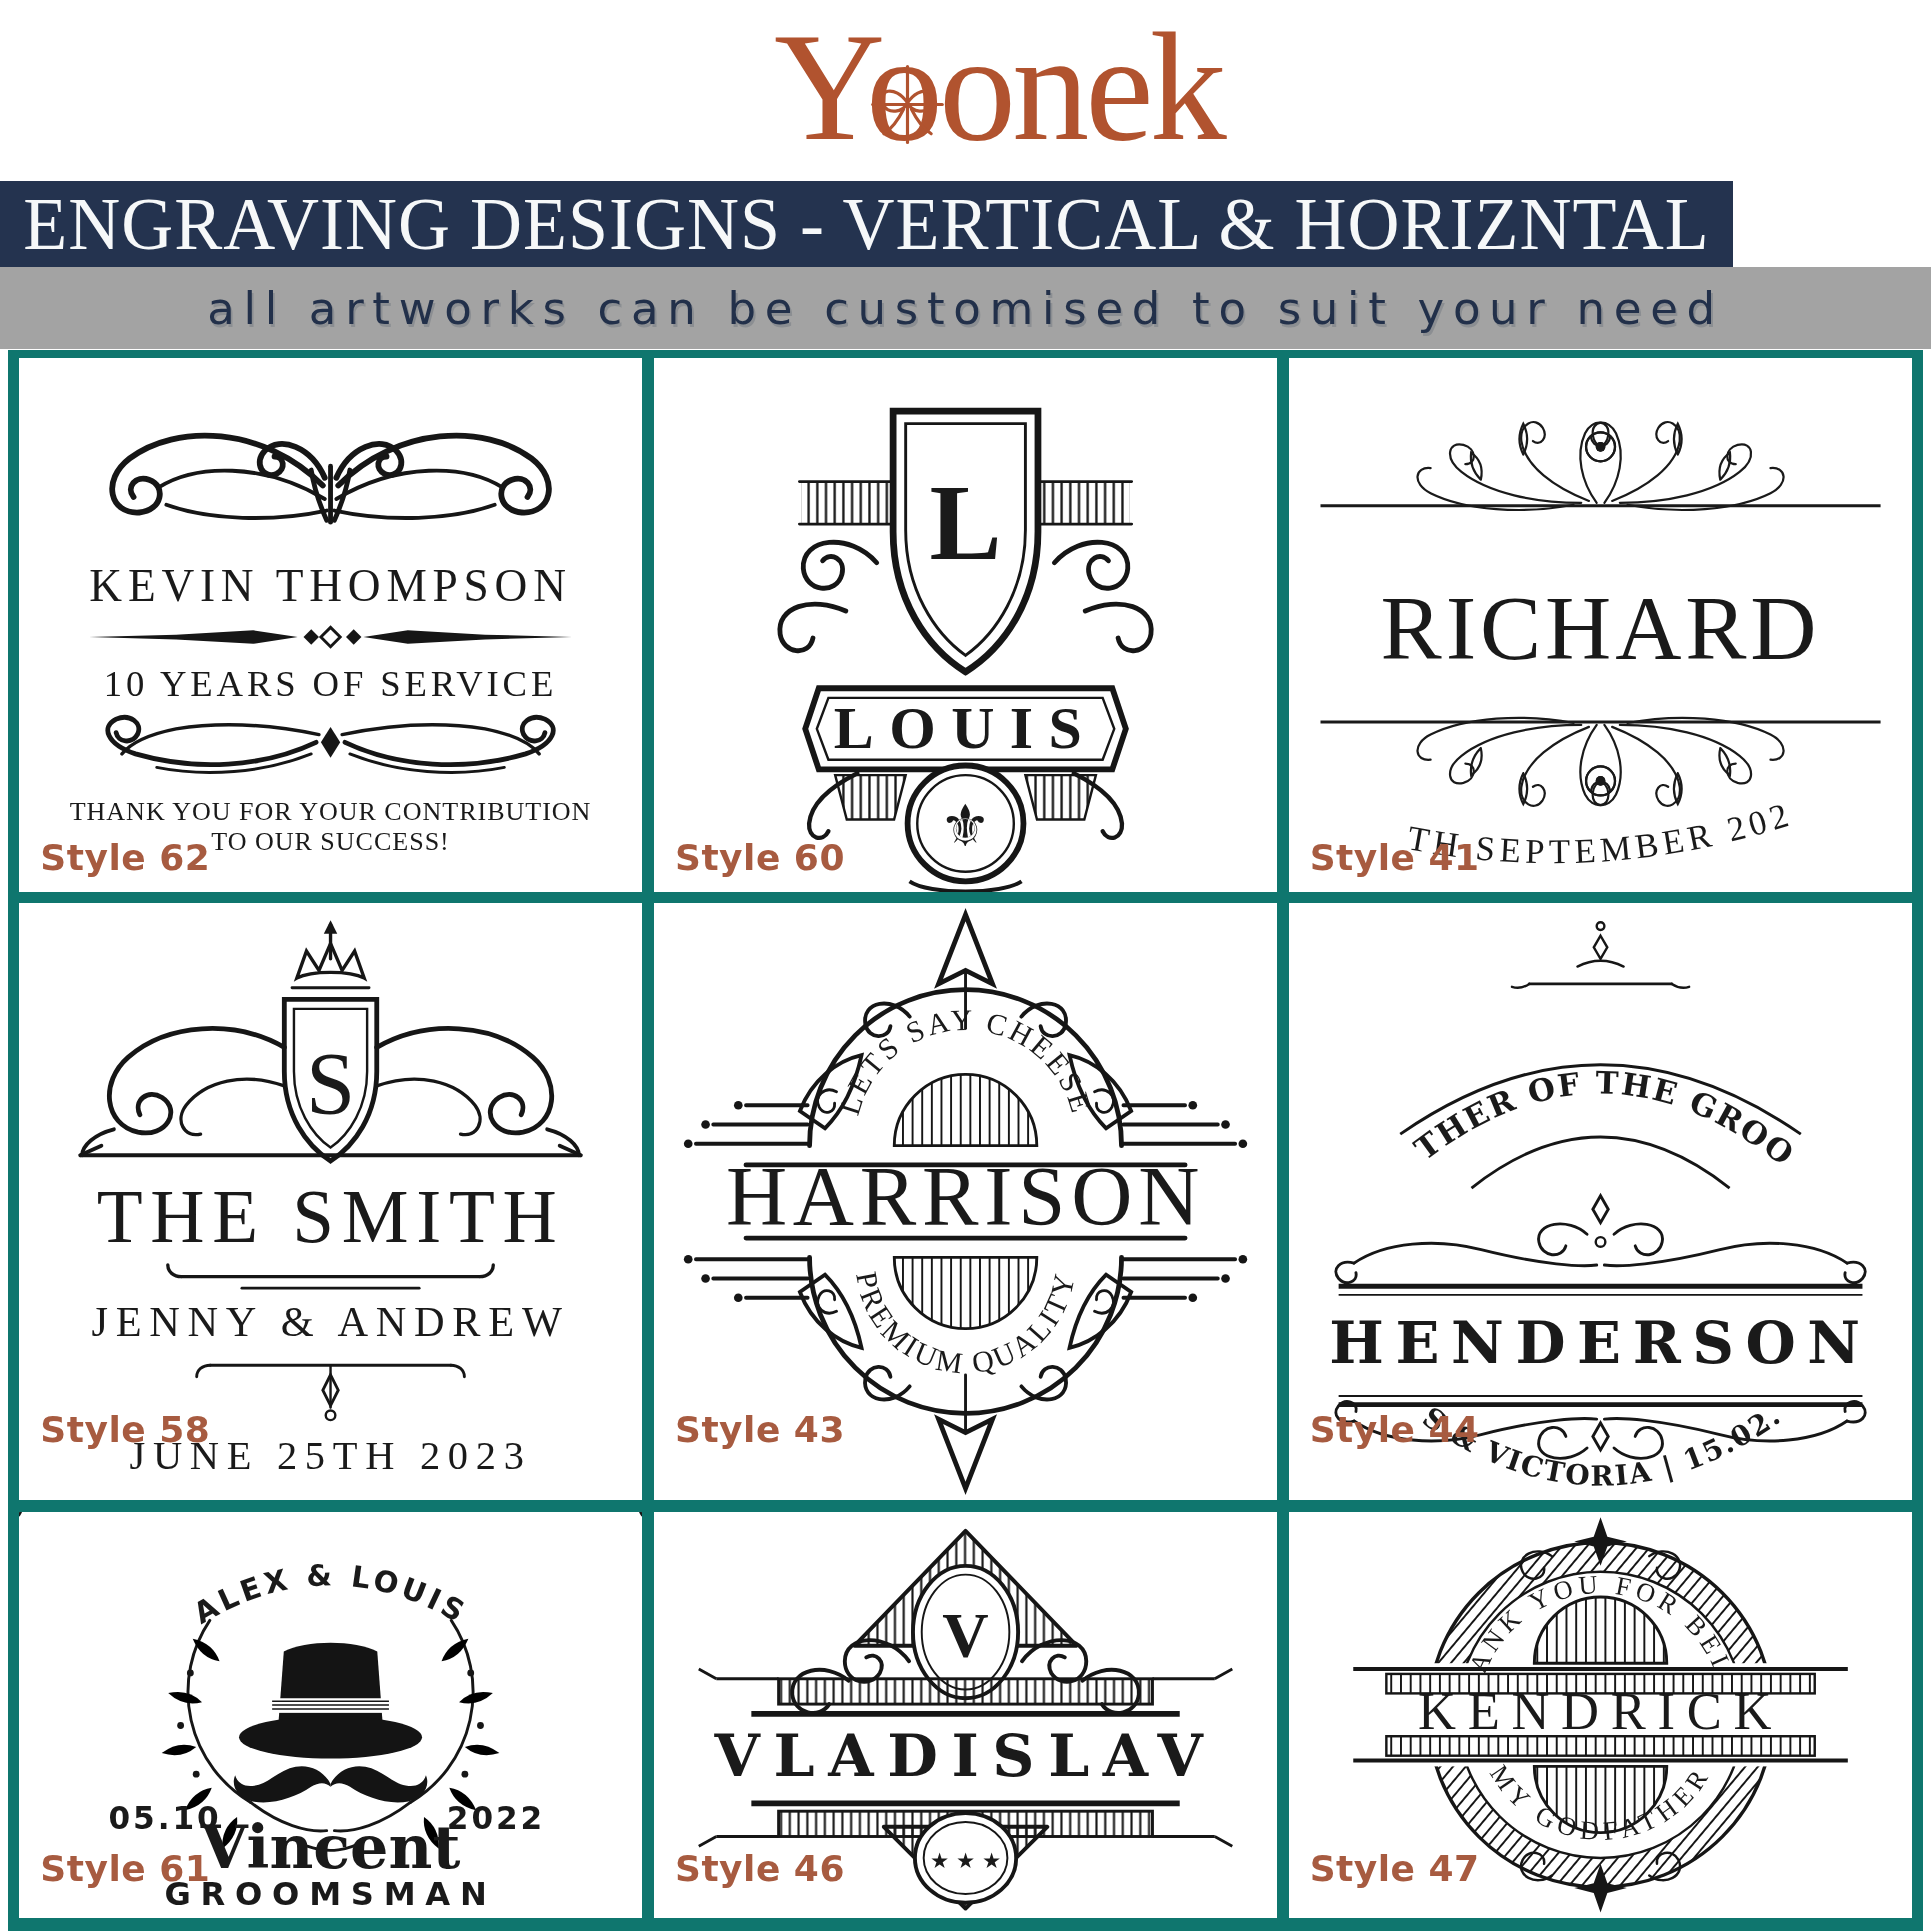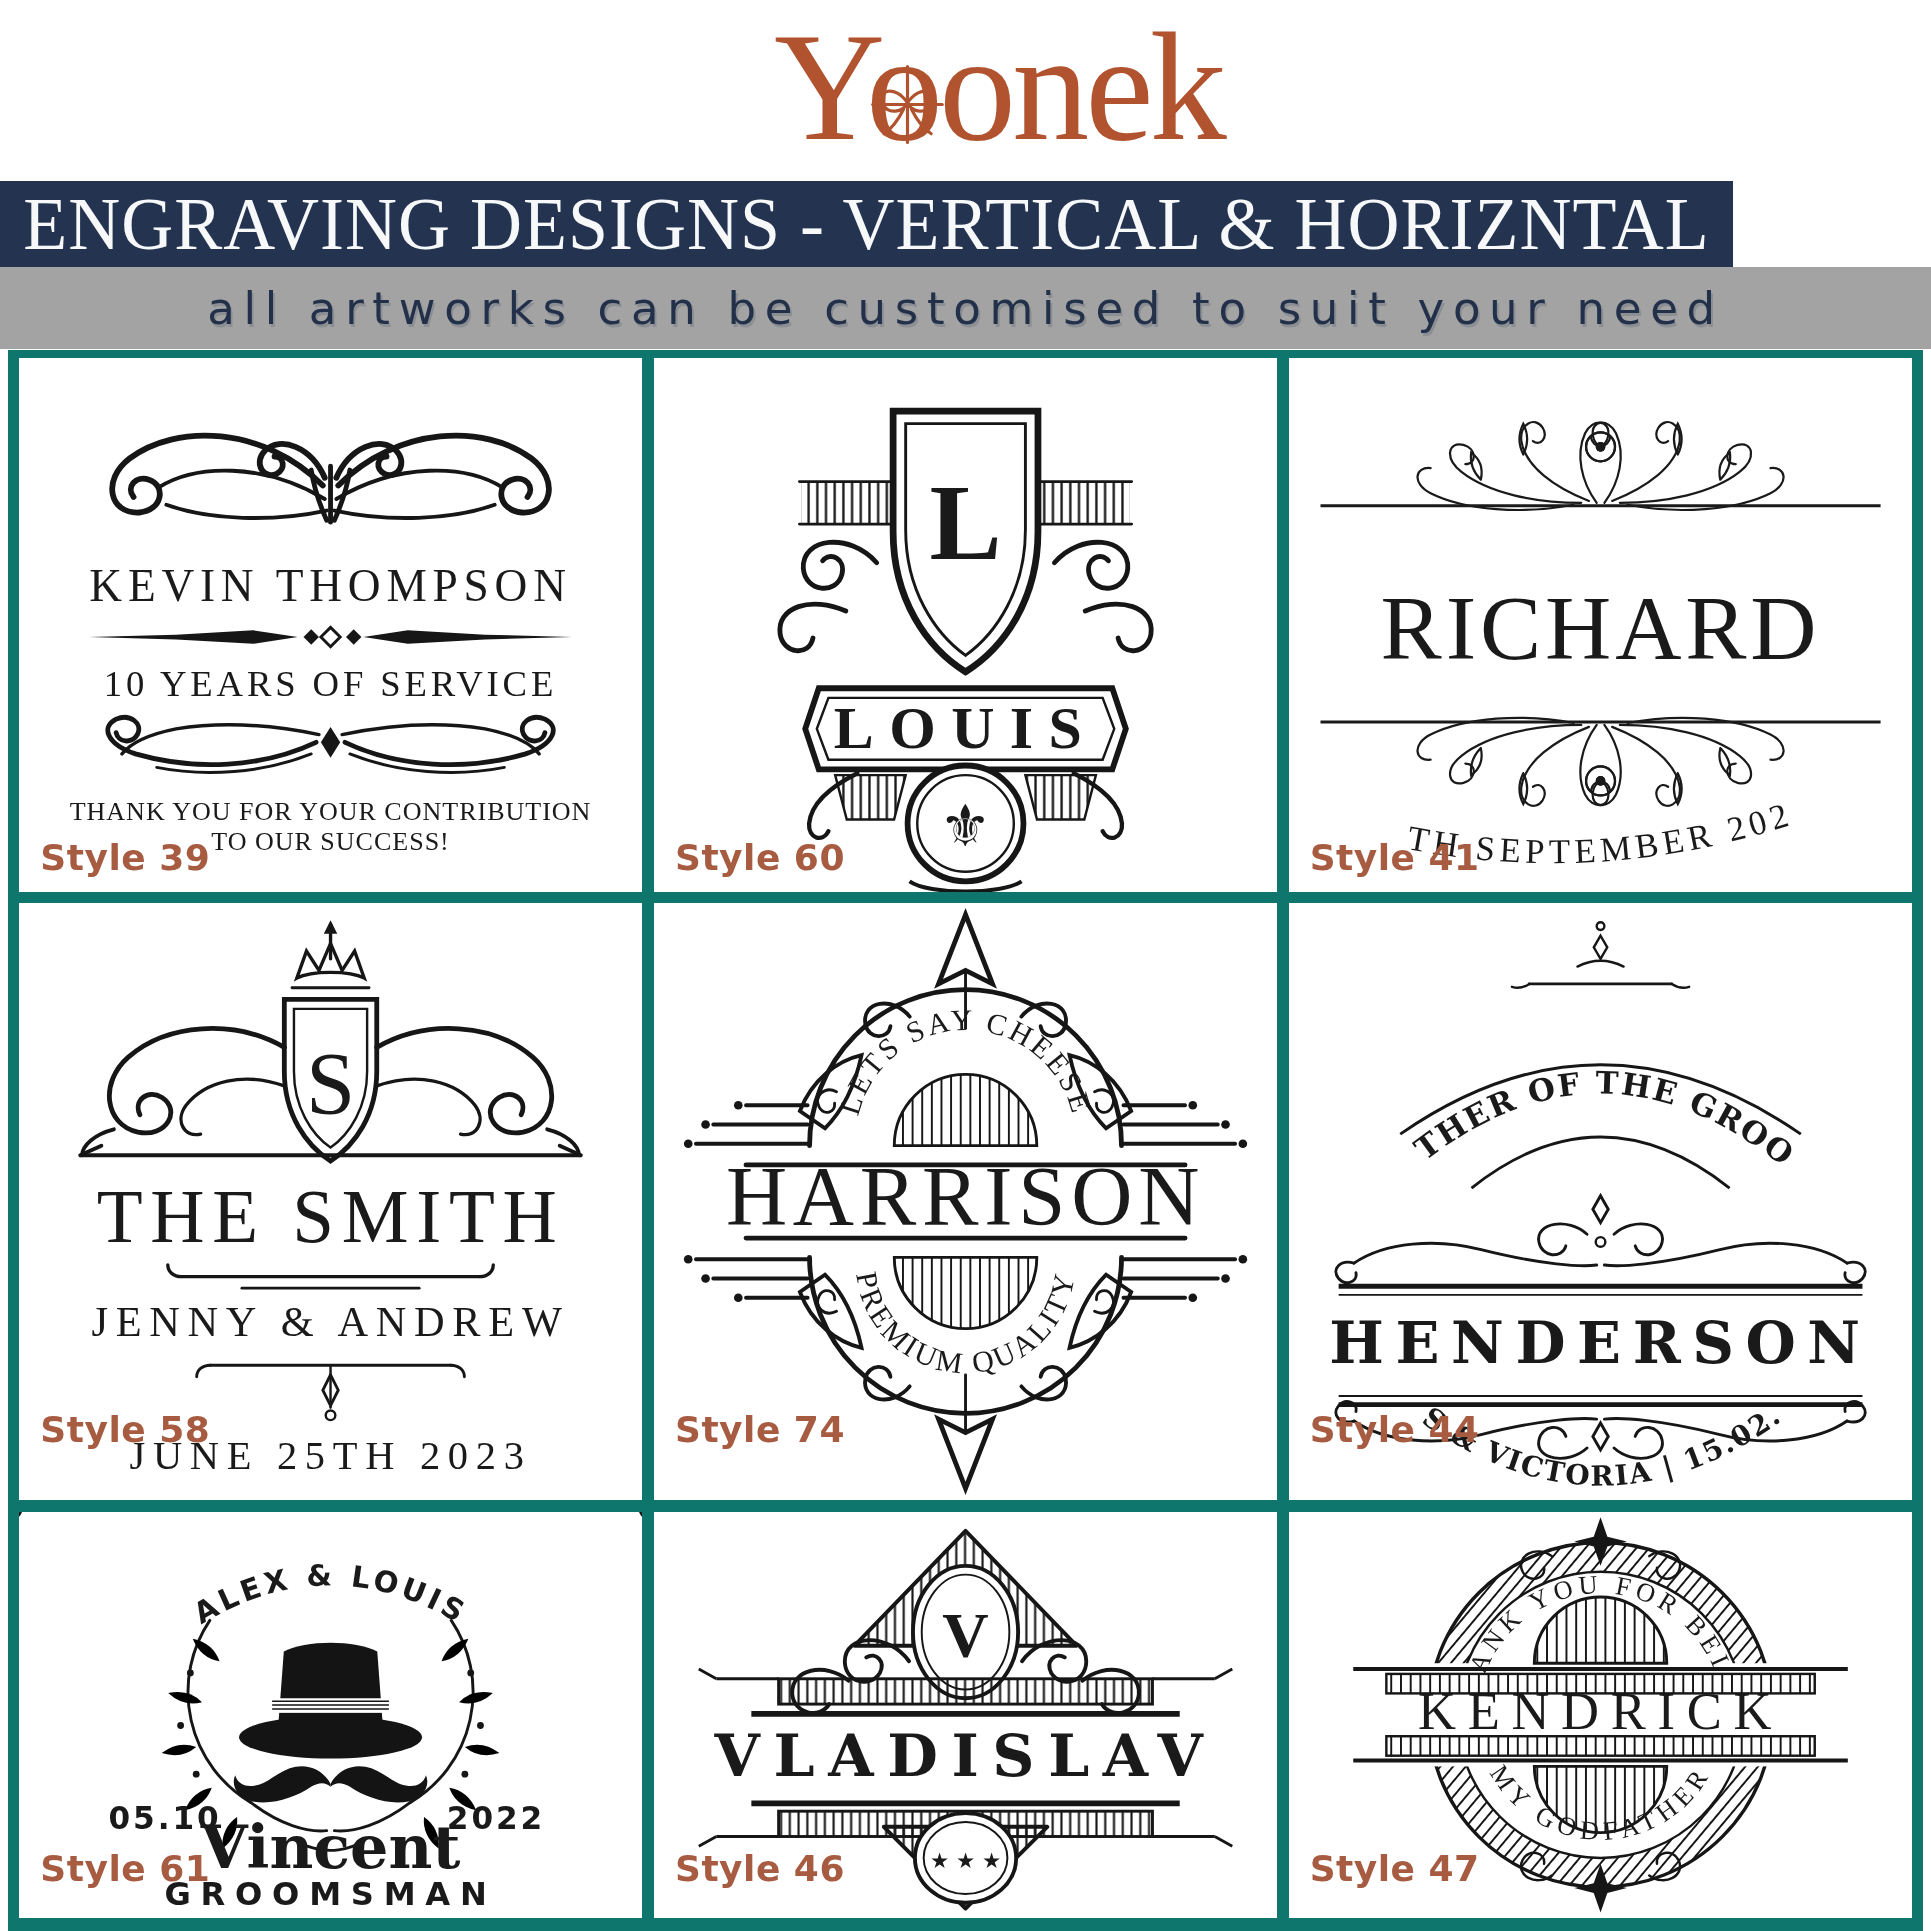--- a/index.html
+++ b/index.html
@@ -89,21 +89,21 @@
         <g id="s39B" stroke="#161616" fill="none" stroke-linecap="round">
           <path stroke-width="5" d="M305 398 C250 424 180 428 118 410 C88 400 82 382 98 374 C112 368 126 378 120 390 C114 400 100 398 98 388"></path>
           <path stroke-width="3" d="M300 410 C250 430 190 434 140 424"></path>
           <path stroke-width="3.5" d="M308 390 C260 380 210 376 160 384 C130 390 112 400 104 410"></path>
         </g>
         <use href="#s39B" transform="translate(640,0) scale(-1,1)"></use>
         <path d="M320 382 l10 16 -10 16 -10 -16 Z" fill="#161616"></path>
         <text class="ser" x="320" y="478" font-size="27" letter-spacing="1" text-anchor="middle">THANK YOU FOR YOUR CONTRIBUTION</text>
         <text class="ser" x="320" y="510" font-size="27" letter-spacing="1" text-anchor="middle">TO OUR SUCCESS!</text>
       </svg>
-      <div class="style-label">Style 39</div>
+      <div class="style-label">Style 62</div>
     </div>
 
     <div class="cell r1">
       <svg viewBox="0 0 640 553">
         <defs>
           <pattern id="s40v" width="9" height="9" patternUnits="userSpaceOnUse">
             <line x1="4.5" y1="0" x2="4.5" y2="9" stroke="#161616" stroke-width="2.4"></line>
           </pattern>
         </defs>
         <g id="s40C" stroke="#161616" fill="none" stroke-linecap="round">
@@ -235,21 +235,21 @@
         <path id="s43a" d="M206 246 A114 114 0 0 1 434 246" fill="none" stroke="none"></path>
         <text class="ser" font-size="31" letter-spacing="3">
           <textPath href="#s43a" startOffset="50%" text-anchor="middle">LETS SAY CHEESE</textPath>
         </text>
         <text class="ser" x="320" y="334" font-size="88" letter-spacing="6" text-anchor="middle">HARRISON</text>
         <path id="s43b" d="M206 374 A114 114 0 0 0 434 374" fill="none" stroke="none"></path>
         <text class="ser" font-size="31" letter-spacing="3">
           <textPath href="#s43b" startOffset="50%" text-anchor="middle">PREMIUM QUALITY</textPath>
         </text>
       </svg>
-      <div class="style-label">Style 74</div>
+      <div class="style-label">Style 43</div>
     </div>
 
     <div class="cell r2">
       <svg viewBox="0 0 640 620">
         <g stroke="#161616" fill="none" stroke-width="2.5" stroke-linecap="round">
           <circle cx="320" cy="24" r="4"></circle>
           <path d="M320 34 l7 12 -7 12 -7 -12 Z"></path>
           <path d="M296 66 Q320 54 344 66"></path>
           <path d="M246 84 H394" stroke-width="3"></path>
           <path d="M246 84 q-9 6 -18 3 M394 84 q9 6 18 3"></path>

